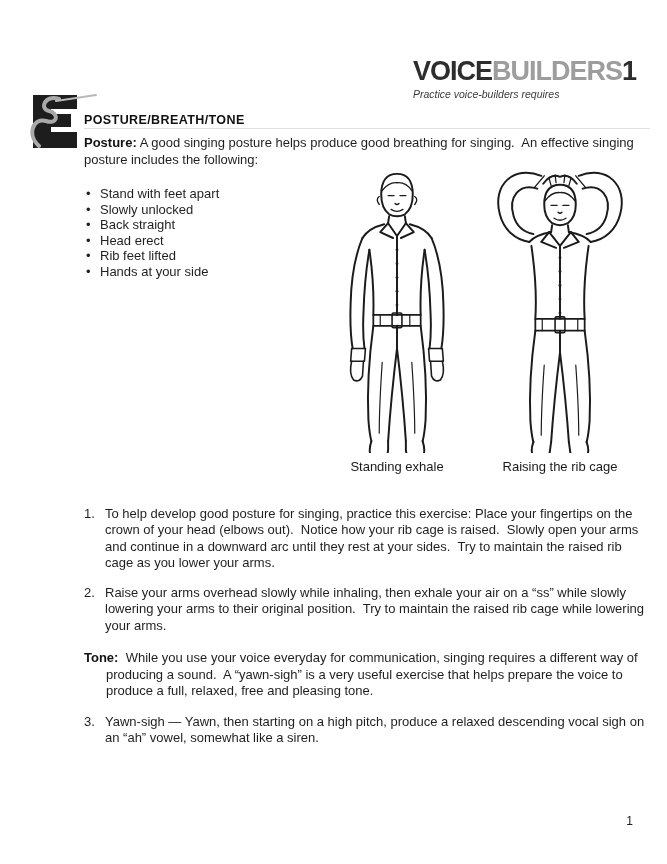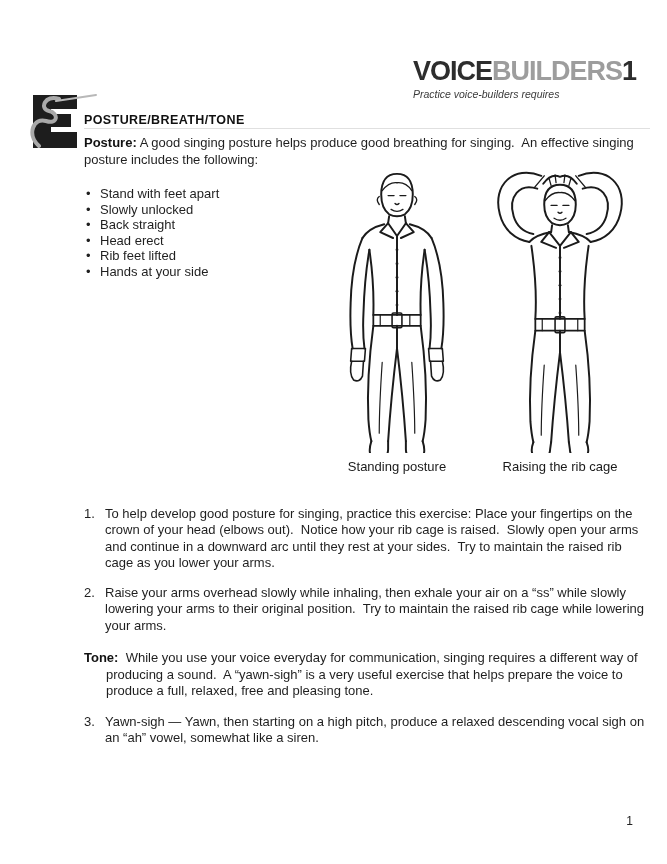--- a/index.html
+++ b/index.html
@@ -130,21 +130,21 @@
               <path d="M90,200 Q93,245 93,272" stroke-width="1.2"></path>
               <path d="M49,280 Q44,296 54,298 Q66,299 66,288 L66,280"></path>
               <path d="M101,280 Q106,296 96,298 Q84,299 84,288 L84,280"></path>
               <circle cx="75" cy="86" r="1.4" fill="#1b1b1b" stroke="none"></circle>
               <circle cx="75" cy="100" r="1.4" fill="#1b1b1b" stroke="none"></circle>
               <circle cx="75" cy="114" r="1.4" fill="#1b1b1b" stroke="none"></circle>
               <circle cx="75" cy="128" r="1.4" fill="#1b1b1b" stroke="none"></circle>
               <circle cx="75" cy="142" r="1.4" fill="#1b1b1b" stroke="none"></circle>
             </g>
           </svg>
-          <div class="fig-caption">Standing posture</div>
+          <div class="fig-caption">Standing exhale</div>
         </div>
 
         <div class="fig">
           <svg width="168" height="290" viewBox="0 0 170 294">
             <g stroke="#1b1b1b" stroke-width="2" fill="none" stroke-linecap="round" stroke-linejoin="round">
               <path d="M69,42 Q69,22 85,22 Q101,22 101,42 Q101,55 93,61 Q85,65 77,61 Q69,55 69,42 Z"></path>
               <path d="M70,38 Q77,29 85,30 Q93,29 100,38" stroke-width="1.4"></path>
               <path d="M76,43 h6 M88,43 h6" stroke-width="1.4"></path>
               <path d="M83,50 q2,2 4,0" stroke-width="1.4"></path>
               <path d="M79,56 q6,4 12,0" stroke-width="1.4"></path>

